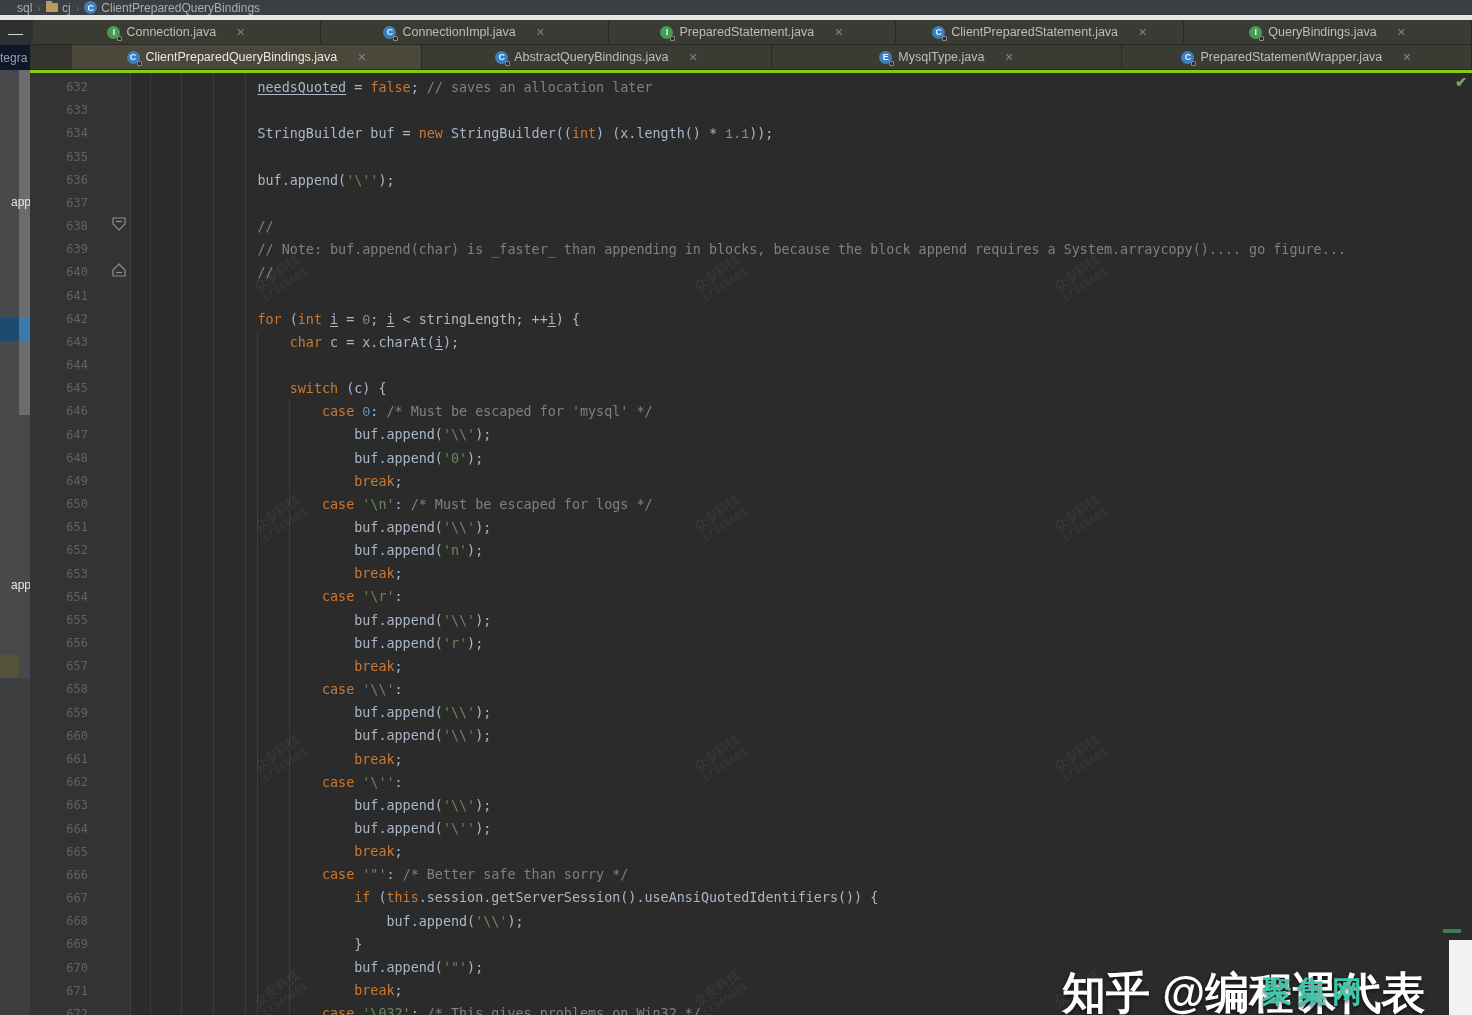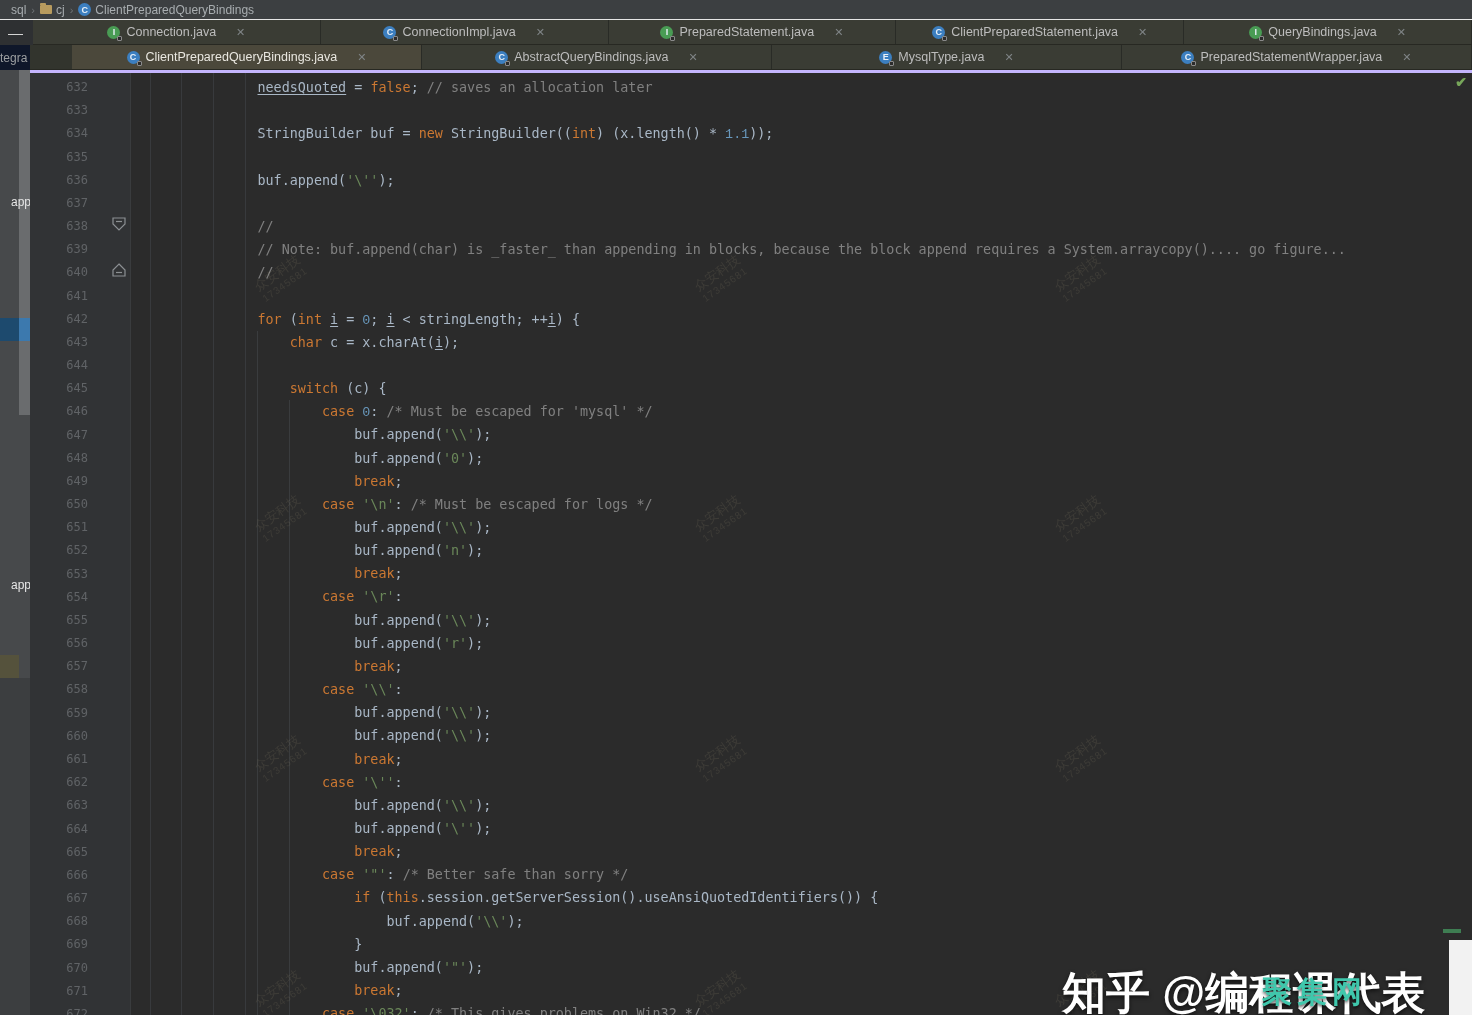--- a/index.html
+++ b/index.html
@@ -4,22 +4,22 @@
 <style>
   html,body{margin:0;padding:0;}
   body{
     width:1472px;height:1015px;position:relative;overflow:hidden;
     background:#2B2B2B;font-family:"Liberation Sans",sans-serif;
     -webkit-font-smoothing:antialiased;
   }
   
   .breadcrumb-bar{
     position:absolute;left:0;top:0;width:1472px;height:20px;
-    background:#3C3F41;border-bottom:1px solid #e5e5e5;
-    display:flex;align-items:center;padding-left:8px;box-sizing:border-box;
+    background:#3C3F41;border-bottom:5px solid #e5e5e5;
+    display:flex;align-items:center;padding-left:14px;box-sizing:border-box;
     color:#A8ADB0;font-size:12px;white-space:nowrap;
   }
   .crumb{display:flex;align-items:center;gap:4px;padding:0 3px;cursor:default;}
   .crumb-sep{color:#6E7275;font-size:11px;padding:0 2px;}
   .folder-ico{width:12px;height:9px;background:#B89B5E;border-radius:1px;position:relative;display:inline-block;}
   .folder-ico::before{content:"";position:absolute;left:0;top:-2px;width:6px;height:2px;background:#B89B5E;border-radius:1px 1px 0 0;}
   .round-ico{width:13px;height:13px;border-radius:50%;display:inline-flex;align-items:center;justify-content:center;
     font-size:9px;font-weight:bold;color:#E8F0F8;position:relative;flex:none;}
   .round-ico.k-class{background:#3C7FC0;}
   .round-ico.k-interface{background:#499C54;}
@@ -43,21 +43,21 @@
   .strip-scrollbar{position:absolute;left:19px;top:0;width:11px;height:345px;background:#6A6C6E;}
   .strip-app{position:absolute;left:11px;width:28px;color:#E6E6E6;font-size:12px;}
   .strip-app.one{top:125px;}
   .strip-app.two{top:508px;}
   .strip-blue{position:absolute;left:0;top:248px;width:19px;height:23px;background:#1D4A6E;}
   .strip-blue-br{position:absolute;left:19px;top:248px;width:11px;height:23px;background:#3C79AE;}
   .strip-olive{position:absolute;left:0;top:585px;width:19px;height:23px;background:#55523C;}
   .strip-lower{position:absolute;left:0;top:608px;width:30px;height:337px;background:#3C3E40;}
   
   .editor{position:absolute;left:30px;top:70px;width:1442px;height:945px;background:#2B2B2B;
-    border-top:3px solid #c4b5fd;box-sizing:border-box;overflow:hidden;}
+    border-top:3px solid #84cc16;box-sizing:border-box;overflow:hidden;}
   .gutter-bg{position:absolute;left:0;top:0;width:100px;height:942px;background:#313335;border-right:1px solid #3A3C3E;}
   .vline{position:absolute;top:0;width:1px;height:942px;background:#383A3D;}
   .guide{position:absolute;width:1px;background:#3A3C3E;}
   .lnums{position:absolute;left:0;top:3px;width:58px;text-align:right;
     font-family:"DejaVu Sans Mono",monospace;font-size:12px;color:#606366;line-height:23.17px;}
   .code-pane{position:absolute;left:0;top:3px;width:1442px;padding-left:163px;box-sizing:border-box;
     font-family:"DejaVu Sans Mono",monospace;font-size:13.4px;line-height:23.17px;color:#A9B7C6;}
   .code-line{white-space:pre;height:23.17px;}
   .tk-k{color:#CC7832;}
   .tk-s{color:#6A8759;}

